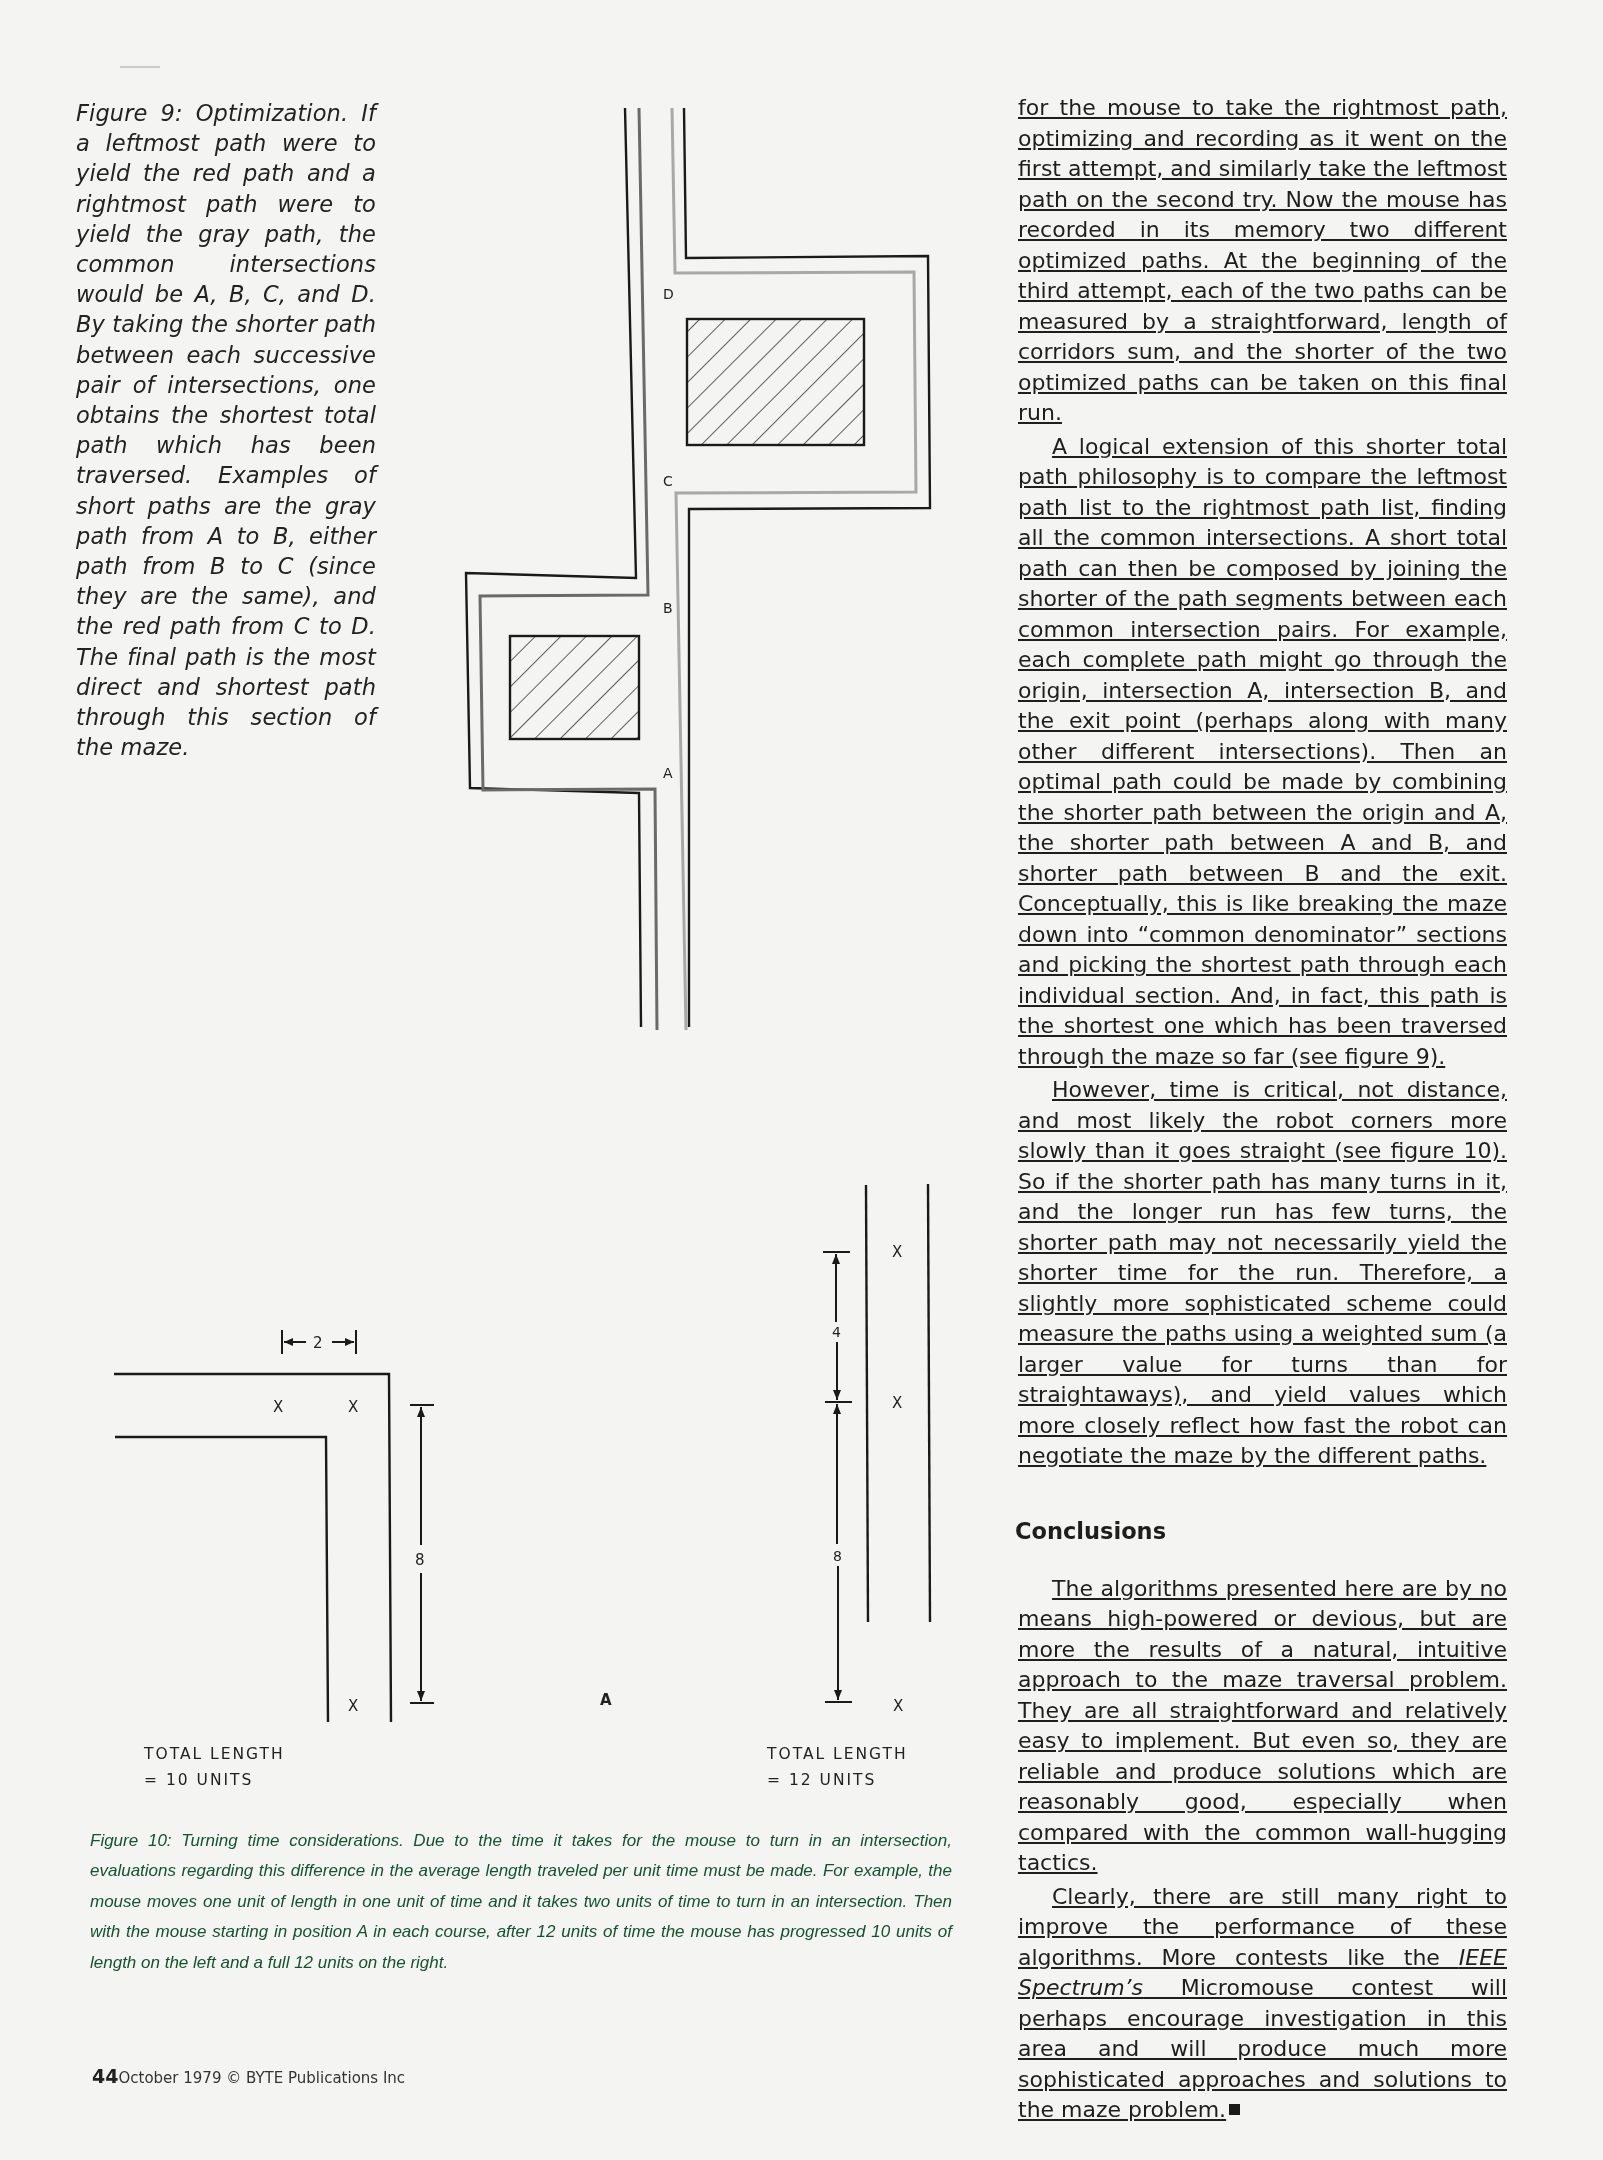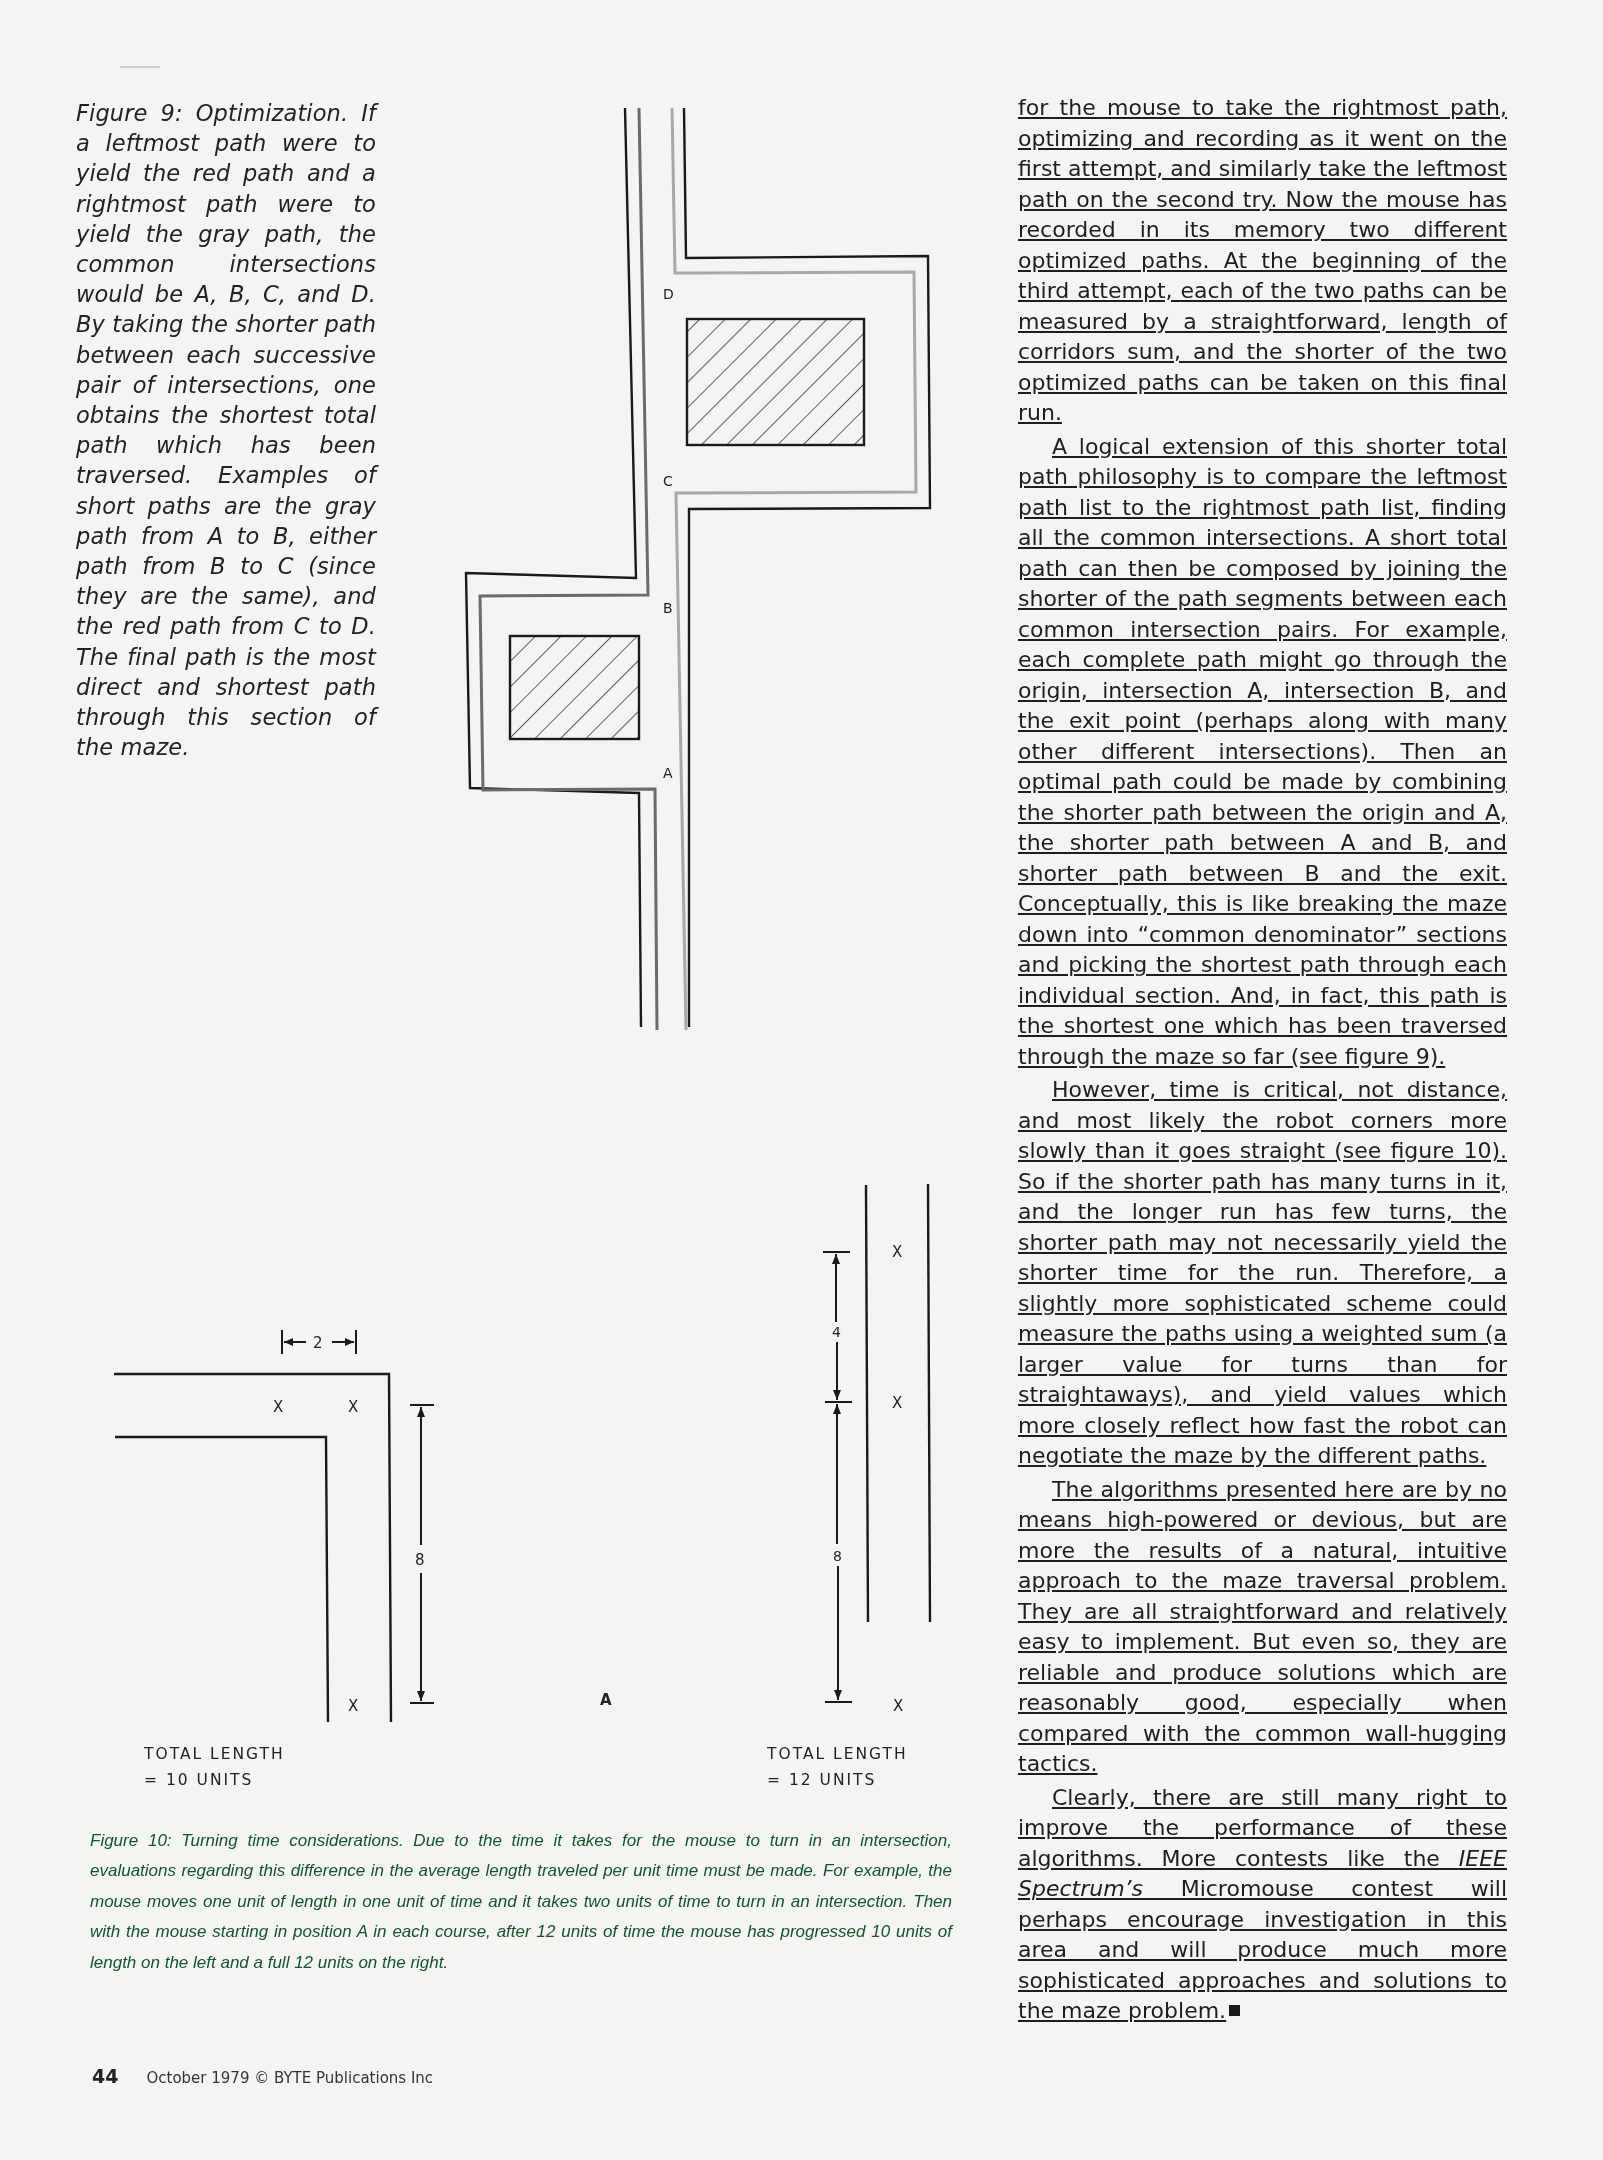--- a/index.html
+++ b/index.html
@@ -29,21 +29,21 @@
   .caption10 {
     position: absolute; left: 90px; top: 1826px; width: 862px;
     font-style: italic; font-size: 17px; line-height: 30.4px;
     text-align: justify; color: #14532d;
     font-family: "Liberation Sans", sans-serif;
   }
   .total {
     position: absolute; font-size: 15.5px; letter-spacing: 2px; line-height: 26px; color: #222;
   }
   .footer { position: absolute; left: 92px; top: 2065px; font-size: 15px; color: #333; }
-  .footer .pg { font-weight: bold; font-size: 19px; margin-right: 28px; color: #222; }
+  .footer .pg { font-weight: bold; font-size: 19px; color: #222; }
   .smudge { position: absolute; left: 120px; top: 66px; width: 40px; height: 2px; background: #ccc; }
 </style>
 </head>
 <body>
 
 <div class="smudge"></div>
 
 <div class="caption9">Figure 9: Optimization. If a leftmost path were to yield the red path and a rightmost path were to yield the gray path, the common intersections would be A, B, C, and D. By taking the shorter path between each successive pair of intersections, one obtains the shortest total path which has been traversed. Examples of short paths are the gray path from A to B, either path from B to C (since they are the same), and the red path from C to D. The final path is the most direct and shortest path through this section of the maze.</div>
 
 <svg class="fig" width="1603" height="2160">
@@ -131,19 +131,20 @@
   <div>TOTAL LENGTH</div>
   <div>= 12 UNITS</div>
 </div>
 
 <div class="caption10">Figure 10: Turning time considerations. Due to the time it takes for the mouse to turn in an intersection, evaluations regarding this difference in the average length traveled per unit time must be made. For example, the mouse moves one unit of length in one unit of time and it takes two units of time to turn in an intersection. Then with the mouse starting in position A in each course, after 12 units of time the mouse has progressed 10 units of length on the left and a full 12 units on the right.</div>
 
 <div class="column">
   <p>for the mouse to take the rightmost path, optimizing and recording as it went on the first attempt, and similarly take the leftmost path on the second try. Now the mouse has recorded in its memory two different optimized paths. At the beginning of the third attempt, each of the two paths can be measured by a straightforward, length of corridors sum, and the shorter of the two optimized paths can be taken on this final run.</p>
   <p class="indent">A logical extension of this shorter total path philosophy is to compare the leftmost path list to the rightmost path list, finding all the common intersections. A short total path can then be composed by joining the shorter of the path segments between each common intersection pairs. For example, each complete path might go through the origin, intersection A, intersection B, and the exit point (perhaps along with many other different intersections). Then an optimal path could be made by combining the shorter path between the origin and A, the shorter path between A and B, and shorter path between B and the exit. Conceptually, this is like breaking the maze down into “common denominator” sections and picking the shortest path through each individual section. And, in fact, this path is the shortest one which has been traversed through the maze so far (see figure 9).</p>
   <p class="indent">However, time is critical, not distance, and most likely the robot corners more slowly than it goes straight (see figure 10). So if the shorter path has many turns in it, and the longer run has few turns, the shorter path may not necessarily yield the shorter time for the run. Therefore, a slightly more sophisticated scheme could measure the paths using a weighted sum (a larger value for turns than for straightaways), and yield values which more closely reflect how fast the robot can negotiate the maze by the different paths.</p>
+  <h2>Conclusions</h2>
   <p class="indent">The algorithms presented here are by no means high-powered or devious, but are more the results of a natural, intuitive approach to the maze traversal problem. They are all straightforward and relatively easy to implement. But even so, they are reliable and produce solutions which are reasonably good, especially when compared with the common wall-hugging tactics.</p>
   <p class="indent"><span>Clearly, there are still many right to improve the performance of these algorithms. More contests like the </span><em>IEEE Spectrum’s</em><span> Micromouse contest will perhaps encourage investigation in this area and will produce much more sophisticated approaches and solutions to the maze problem.</span><span class="endmark"></span></p>
 </div>
 
 <div class="footer">
   <span class="pg">44</span><span>October 1979 © BYTE Publications Inc</span>
 </div>
 
 </body></html>

